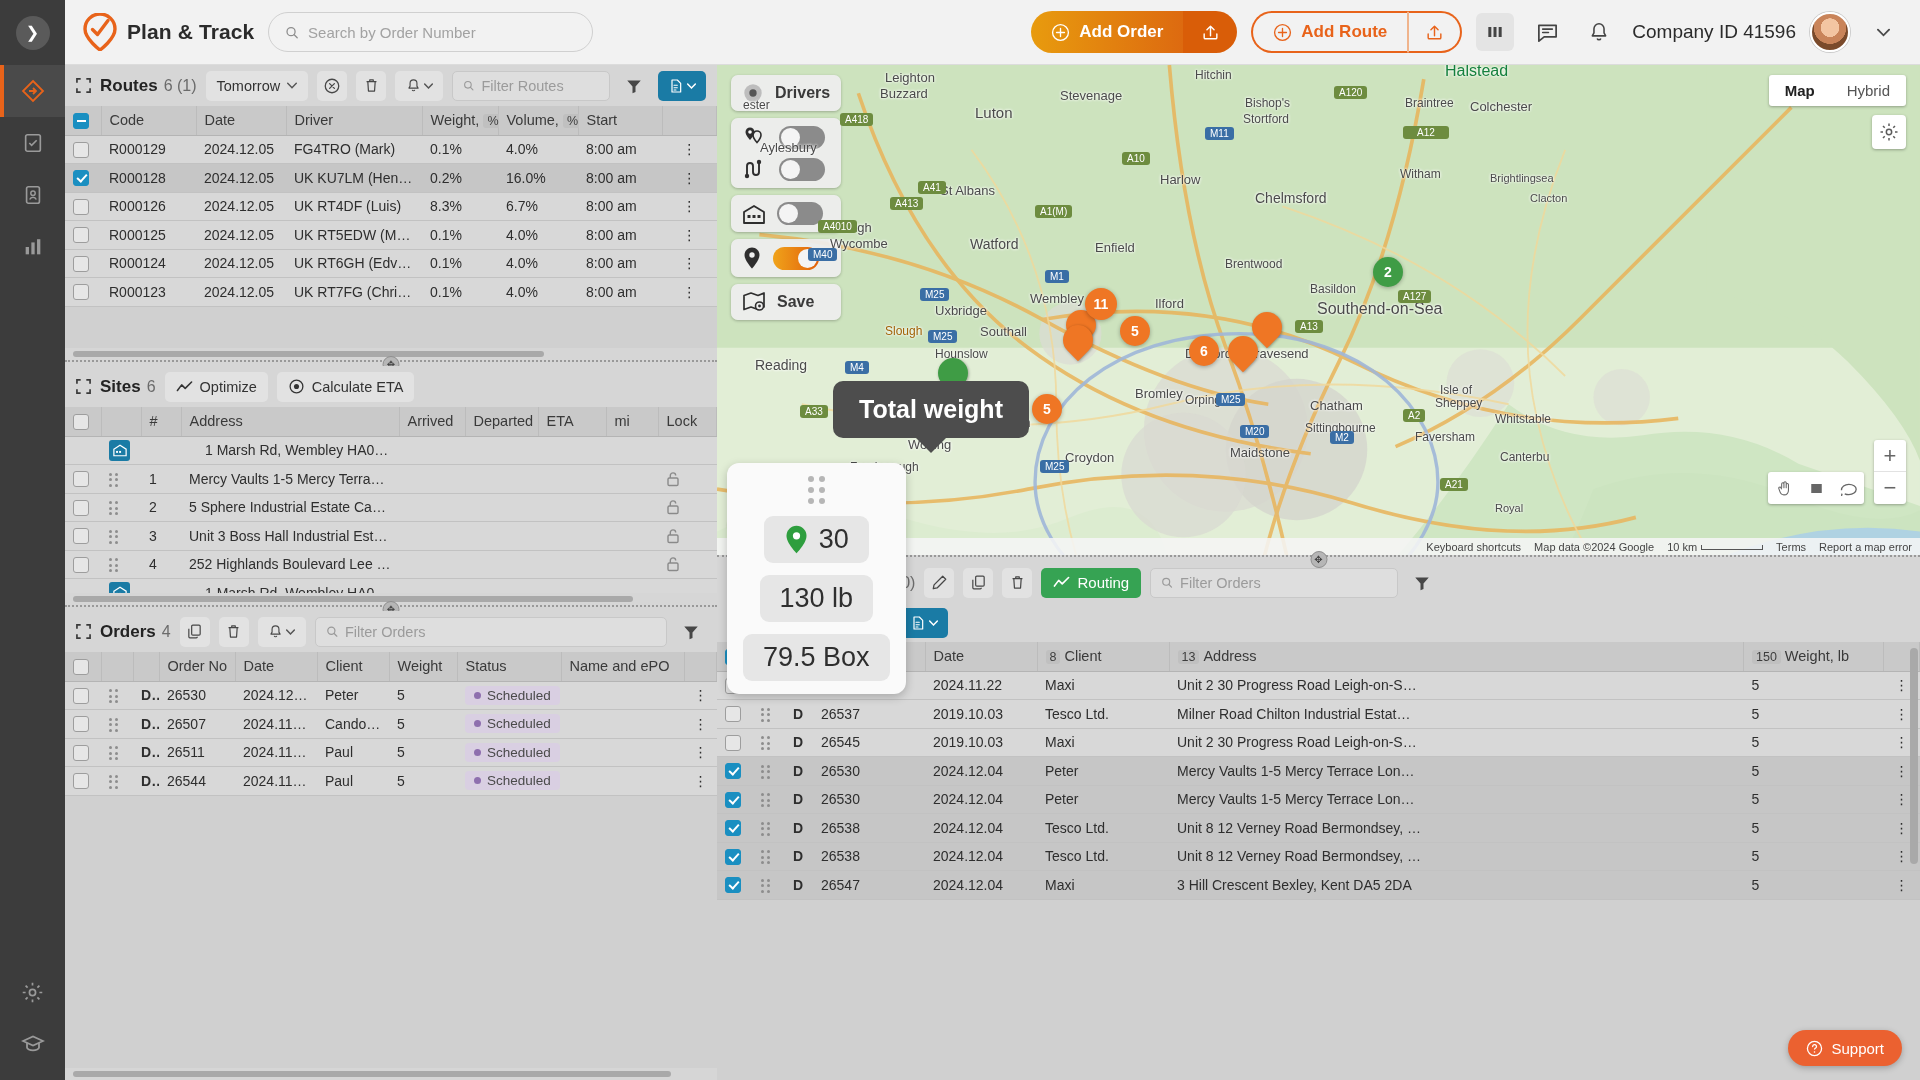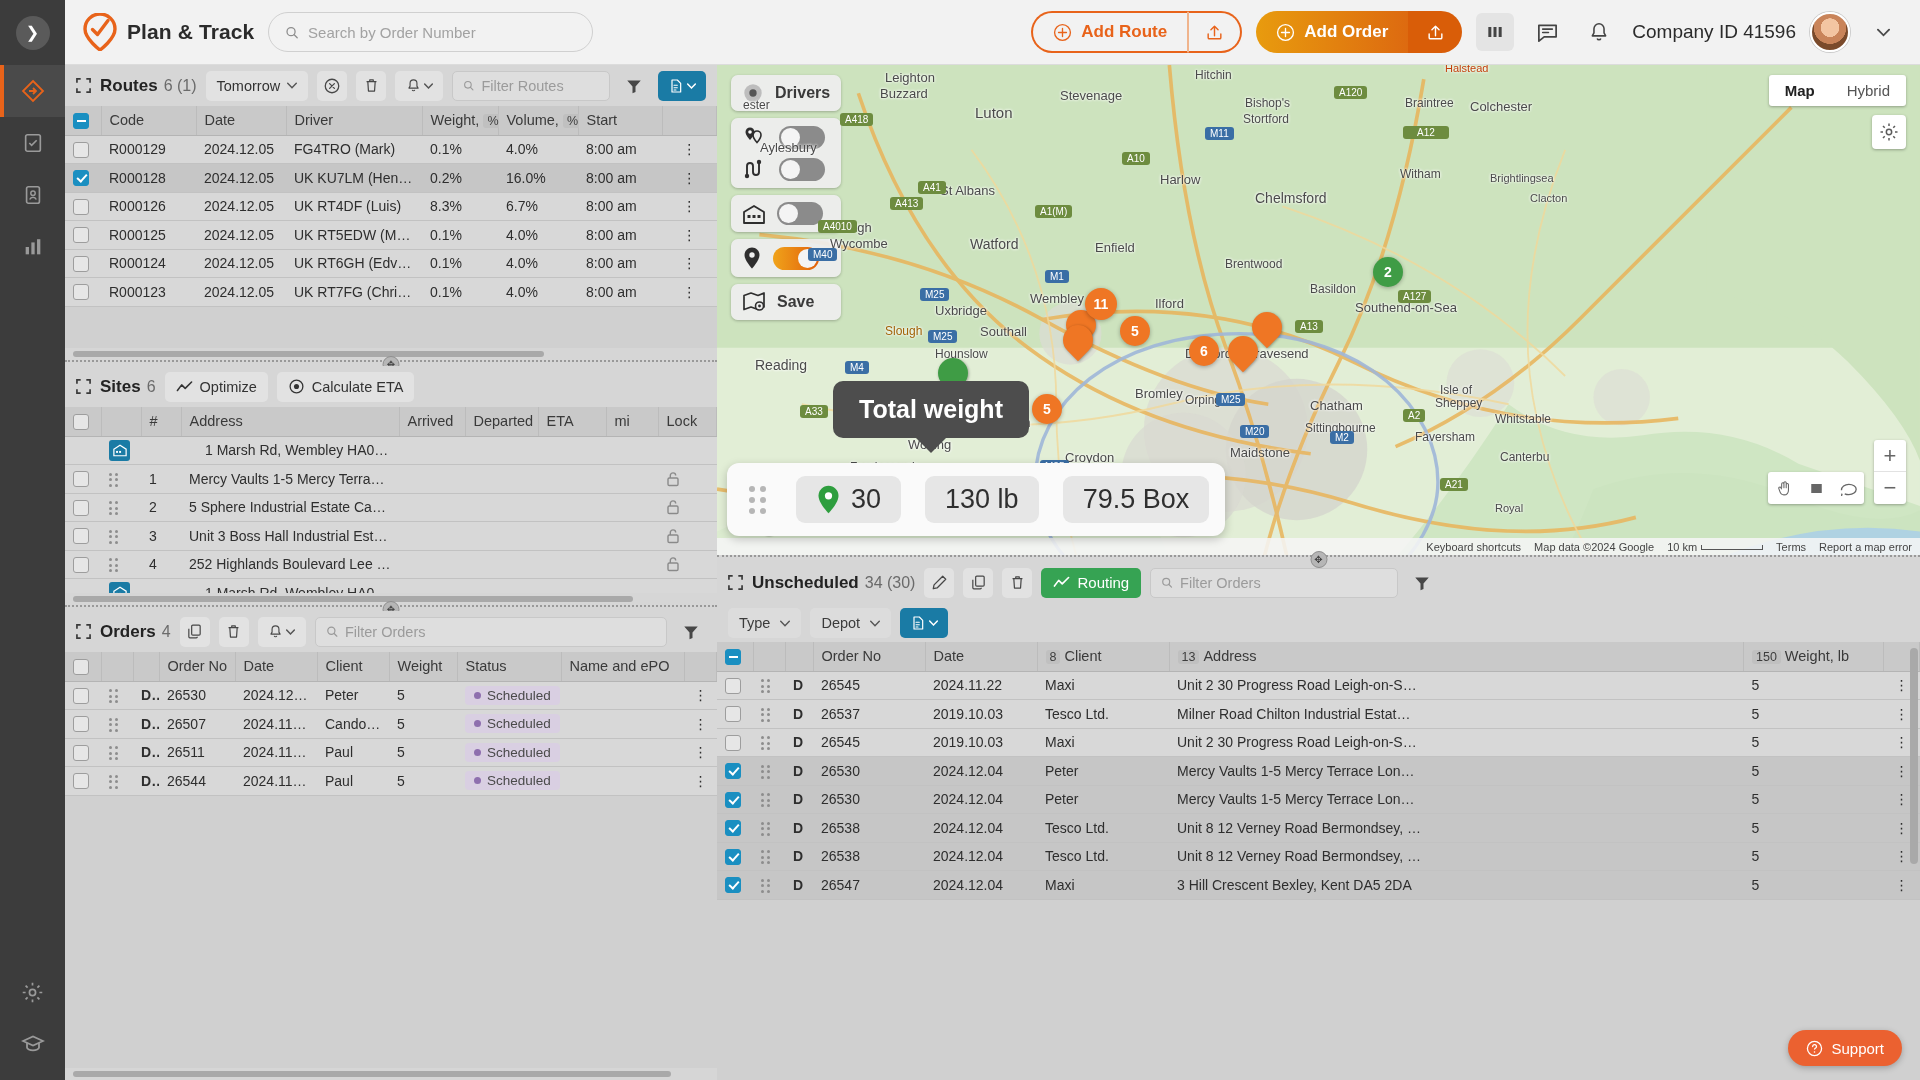--- a/index.html
+++ b/index.html
@@ -265,22 +265,23 @@
   .tooltip-bubble {
     position: absolute; background: #4d4d4d; color: #fff; border-radius: 10px;
     padding: 14px 26px; font-size: 25px; font-weight: 700; z-index: 25;
   }
   .tooltip-bubble::after {
     content: ""; position: absolute; left: 50%; bottom: -15px; transform: translateX(-50%);
     border: 16px solid transparent; border-top-color: #4d4d4d; border-bottom: 0;
   }
   .weight-bar {
     position: absolute; background: #fafafa; border-radius: 12px; padding: 13px 16px;
-    display: flex; align-items: center; gap: 24px; z-index: 24;
+    display: flex; align-items: center; gap: 12px; z-index: 24;
     box-shadow: 0 3px 10px rgba(0,0,0,.22);
+    flex-direction: column;
   }
   .wb-chip {
     background: #e6e6e6; border-radius: 9px; padding: 8px 20px; font-size: 27px;
     color: #2f2f2f; display: flex; align-items: center; gap: 10px; font-weight: 400;
   }
   .dots6.big { grid-template-columns: repeat(2,6px); gap: 5px; margin: 0 6px; }
   .dots6.big i { width: 6px; height: 6px; background: #b6b6b6; }
 
   
   .unsched {
@@ -372,43 +373,43 @@
     <div class="search-box">
       <svg width="15" height="15" viewBox="0 0 24 24">
         <circle cx="10.5" cy="10.5" r="7" fill="none" stroke="#8d8d8d" stroke-width="2.2"></circle>
         <path d="M16 16l5.2 5.2" stroke="#8d8d8d" stroke-width="2.2" stroke-linecap="round"></path>
       </svg>
       <input placeholder="Search by Order Number" style="">
     </div>
 
     <div class="spacer"></div>
 
+    <div class="split-btn btn-solid">
+      <div class="main">
+        <svg width="19" height="19" viewBox="0 0 24 24">
+          <circle cx="12" cy="12" r="10" fill="none" stroke="currentColor" stroke-width="1.7"></circle>
+          <path d="M12 7v10M7 12h10" stroke="currentColor" stroke-width="1.7" stroke-linecap="round"></path>
+        </svg>
+        <span>Add Order</span>
+      </div>
+      <div class="side">
+        <svg width="19" height="21" viewBox="0 0 24 24">
+          <path d="M12 16V4m0 0L7.5 8.5M12 4l4.5 4.5" fill="none" stroke="currentColor" stroke-width="1.8" stroke-linecap="round" stroke-linejoin="round"></path>
+          <path d="M4 14v4.5a1.5 1.5 0 001.5 1.5h13a1.5 1.5 0 001.5-1.5V14" fill="none" stroke="currentColor" stroke-width="1.8" stroke-linecap="round"></path>
+        </svg>
+      </div>
+    </div>
+
     <div class="split-btn btn-outline">
       <div class="main">
         <svg width="19" height="19" viewBox="0 0 24 24">
           <circle cx="12" cy="12" r="10" fill="none" stroke="currentColor" stroke-width="1.7"></circle>
           <path d="M12 7v10M7 12h10" stroke="currentColor" stroke-width="1.7" stroke-linecap="round"></path>
         </svg>
         <span>Add Route</span>
-      </div>
-      <div class="side">
-        <svg width="19" height="21" viewBox="0 0 24 24">
-          <path d="M12 16V4m0 0L7.5 8.5M12 4l4.5 4.5" fill="none" stroke="currentColor" stroke-width="1.8" stroke-linecap="round" stroke-linejoin="round"></path>
-          <path d="M4 14v4.5a1.5 1.5 0 001.5 1.5h13a1.5 1.5 0 001.5-1.5V14" fill="none" stroke="currentColor" stroke-width="1.8" stroke-linecap="round"></path>
-        </svg>
-      </div>
-    </div>
-
-    <div class="split-btn btn-solid">
-      <div class="main">
-        <svg width="19" height="19" viewBox="0 0 24 24">
-          <circle cx="12" cy="12" r="10" fill="none" stroke="currentColor" stroke-width="1.7"></circle>
-          <path d="M12 7v10M7 12h10" stroke="currentColor" stroke-width="1.7" stroke-linecap="round"></path>
-        </svg>
-        <span>Add Order</span>
       </div>
       <div class="side">
         <svg width="19" height="21" viewBox="0 0 24 24">
           <path d="M12 16V4m0 0L7.5 8.5M12 4l4.5 4.5" fill="none" stroke="currentColor" stroke-width="1.8" stroke-linecap="round" stroke-linejoin="round"></path>
           <path d="M4 14v4.5a1.5 1.5 0 001.5 1.5h13a1.5 1.5 0 001.5-1.5V14" fill="none" stroke="currentColor" stroke-width="1.8" stroke-linecap="round"></path>
         </svg>
       </div>
     </div>
 
     <div class="hdr-icon boxed">
@@ -1083,40 +1084,40 @@
       </span>
       <span>Terms</span>
       <span>Report a map error</span>
     </div>
 
     <div id="map-overlay">
         <div style="position:absolute;left:478px;top:3px;font-size:12px;color:#4a4a4a;white-space:nowrap;text-shadow:0 0 3px #fff,0 0 3px #fff;">Hitchin</div>
         <div style="position:absolute;left:168px;top:5px;font-size:13px;color:#4a4a4a;white-space:nowrap;text-shadow:0 0 3px #fff,0 0 3px #fff;text-align:center;">Leighton</div>
         <div style="position:absolute;left:163px;top:21px;font-size:13px;color:#4a4a4a;white-space:nowrap;text-shadow:0 0 3px #fff,0 0 3px #fff;">Buzzard</div>
         <div style="position:absolute;left:343px;top:23px;font-size:13px;color:#4a4a4a;white-space:nowrap;text-shadow:0 0 3px #fff,0 0 3px #fff;">Stevenage</div>
-        <div style="position:absolute;left:728px;top:-3px;font-size:11px;color:#c2410c;white-space:nowrap;text-shadow:0 0 3px #fff,0 0 3px #fff;">Halstead</div>
+        <div style="position:absolute;left:728px;top:-3px;font-size:16px;color:#15803d;white-space:nowrap;text-shadow:0 0 3px #fff,0 0 3px #fff;">Halstead</div>
         <div style="position:absolute;left:528px;top:31px;font-size:12px;color:#4a4a4a;white-space:nowrap;text-shadow:0 0 3px #fff,0 0 3px #fff;">Bishop's</div>
         <div style="position:absolute;left:526px;top:47px;font-size:12px;color:#4a4a4a;white-space:nowrap;text-shadow:0 0 3px #fff,0 0 3px #fff;">Stortford</div>
         <div style="position:absolute;left:688px;top:31px;font-size:12px;color:#4a4a4a;white-space:nowrap;text-shadow:0 0 3px #fff,0 0 3px #fff;">Braintree</div>
         <div style="position:absolute;left:753px;top:34px;font-size:13px;color:#4a4a4a;white-space:nowrap;text-shadow:0 0 3px #fff,0 0 3px #fff;">Colchester</div>
         <div style="position:absolute;left:258px;top:39px;font-size:15px;color:#4a4a4a;white-space:nowrap;text-shadow:0 0 3px #fff,0 0 3px #fff;">Luton</div>
         <div style="position:absolute;left:43px;top:75px;font-size:13px;color:#4a4a4a;white-space:nowrap;text-shadow:0 0 3px #fff,0 0 3px #fff;">Aylesbury</div>
         <div style="position:absolute;left:683px;top:102px;font-size:12px;color:#4a4a4a;white-space:nowrap;text-shadow:0 0 3px #fff,0 0 3px #fff;">Witham</div>
         <div style="position:absolute;left:773px;top:107px;font-size:11px;color:#4a4a4a;white-space:nowrap;text-shadow:0 0 3px #fff,0 0 3px #fff;">Brightlingsea</div>
         <div style="position:absolute;left:813px;top:127px;font-size:11px;color:#4a4a4a;white-space:nowrap;text-shadow:0 0 3px #fff,0 0 3px #fff;">Clacton</div>
         <div style="position:absolute;left:223px;top:118px;font-size:13px;color:#4a4a4a;white-space:nowrap;text-shadow:0 0 3px #fff,0 0 3px #fff;">St Albans</div>
         <div style="position:absolute;left:443px;top:107px;font-size:13px;color:#4a4a4a;white-space:nowrap;text-shadow:0 0 3px #fff,0 0 3px #fff;">Harlow</div>
         <div style="position:absolute;left:538px;top:125px;font-size:14px;color:#4a4a4a;white-space:nowrap;text-shadow:0 0 3px #fff,0 0 3px #fff;">Chelmsford</div>
         <div style="position:absolute;left:253px;top:171px;font-size:14px;color:#4a4a4a;white-space:nowrap;text-shadow:0 0 3px #fff,0 0 3px #fff;">Watford</div>
         <div style="position:absolute;left:378px;top:175px;font-size:13px;color:#4a4a4a;white-space:nowrap;text-shadow:0 0 3px #fff,0 0 3px #fff;">Enfield</div>
         <div style="position:absolute;left:508px;top:192px;font-size:12px;color:#4a4a4a;white-space:nowrap;text-shadow:0 0 3px #fff,0 0 3px #fff;">Brentwood</div>
         <div style="position:absolute;left:128px;top:155px;font-size:13px;color:#4a4a4a;white-space:nowrap;text-shadow:0 0 3px #fff,0 0 3px #fff;">High</div>
         <div style="position:absolute;left:113px;top:171px;font-size:13px;color:#4a4a4a;white-space:nowrap;text-shadow:0 0 3px #fff,0 0 3px #fff;">Wycombe</div>
         <div style="position:absolute;left:593px;top:217px;font-size:12px;color:#4a4a4a;white-space:nowrap;text-shadow:0 0 3px #fff,0 0 3px #fff;">Basildon</div>
-        <div style="position:absolute;left:638px;top:235px;font-size:13px;color:#4a4a4a;white-space:nowrap;text-shadow:0 0 3px #fff,0 0 3px #fff;">Southend-on-Sea</div>
+        <div style="position:absolute;left:600px;top:235px;font-size:16px;color:#4a4a4a;white-space:nowrap;text-shadow:0 0 3px #fff,0 0 3px #fff;">Southend-on-Sea</div>
         <div style="position:absolute;left:218px;top:238px;font-size:13px;color:#4a4a4a;white-space:nowrap;text-shadow:0 0 3px #fff,0 0 3px #fff;">Uxbridge</div>
         <div style="position:absolute;left:313px;top:226px;font-size:13px;color:#4a4a4a;white-space:nowrap;text-shadow:0 0 3px #fff,0 0 3px #fff;">Wembley</div>
         <div style="position:absolute;left:438px;top:231px;font-size:13px;color:#4a4a4a;white-space:nowrap;text-shadow:0 0 3px #fff,0 0 3px #fff;">Ilford</div>
         <div style="position:absolute;left:168px;top:259px;font-size:12px;color:#a16207;white-space:nowrap;text-shadow:0 0 3px #fff,0 0 3px #fff;">Slough</div>
         <div style="position:absolute;left:263px;top:259px;font-size:13px;color:#4a4a4a;white-space:nowrap;text-shadow:0 0 3px #fff,0 0 3px #fff;">Southall</div>
         <div style="position:absolute;left:218px;top:282px;font-size:12px;color:#4a4a4a;white-space:nowrap;text-shadow:0 0 3px #fff,0 0 3px #fff;">Hounslow</div>
         <div style="position:absolute;left:38px;top:292px;font-size:14px;color:#4a4a4a;white-space:nowrap;text-shadow:0 0 3px #fff,0 0 3px #fff;">Reading</div>
         <div style="position:absolute;left:468px;top:281px;font-size:13px;color:#4a4a4a;white-space:nowrap;text-shadow:0 0 3px #fff,0 0 3px #fff;">Dartford</div>
         <div style="position:absolute;left:528px;top:281px;font-size:13px;color:#4a4a4a;white-space:nowrap;text-shadow:0 0 3px #fff,0 0 3px #fff;">Gravesend</div>
         <div style="position:absolute;left:418px;top:321px;font-size:13px;color:#4a4a4a;white-space:nowrap;text-shadow:0 0 3px #fff,0 0 3px #fff;">Bromley</div>

